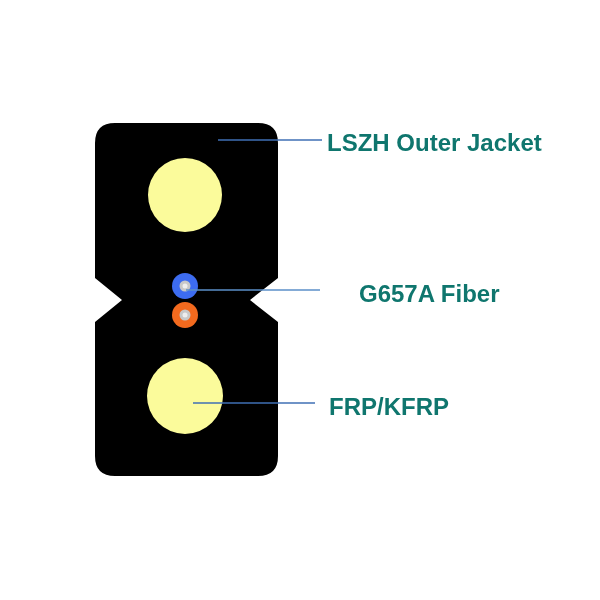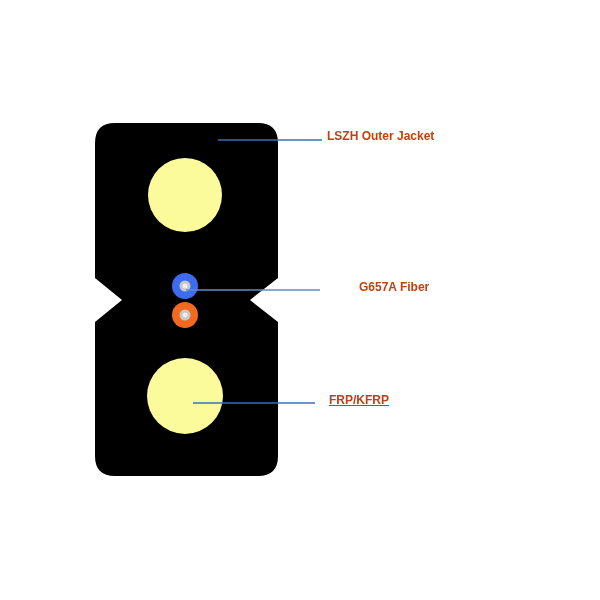--- a/index.html
+++ b/index.html
@@ -1,18 +1,18 @@
 <!DOCTYPE html>
 <html><head>
 <meta charset="utf-8">
 <style>
   html, body { margin: 0; padding: 0; background: #ffffff; }
   body { width: 600px; height: 600px; position: relative; overflow: hidden; font-family: "Liberation Sans", sans-serif; }
   #diagram { position: absolute; left: 0; top: 0; width: 600px; height: 600px; }
-  .label { position: absolute; font-weight: bold; font-size: 12px; color: #c2410c; white-space: nowrap; font-family: "Liberation Sans", sans-serif; }
+  .label { position: absolute; font-weight: bold; font-size: 24px; color: #0f766e; white-space: nowrap; font-family: "Liberation Sans", sans-serif; }
 </style>
 </head>
 <body>
 
 <svg id="diagram" viewBox="0 0 600 600" xmlns="http://www.w3.org/2000/svg">
 
   <path d="M115,123 L258,123 Q278,123 278,143 L278,278 L250,300 L278,322 L278,456 Q278,476 258,476 L115,476 Q95,476 95,456 L95,322 L122,300 L95,278 L95,143 Q95,123 115,123 Z" fill="#000000"></path>
 
   <circle cx="185" cy="195" r="37" fill="#FBFB9B"></circle>
   <circle cx="185" cy="396" r="38" fill="#FBFB9B"></circle>
@@ -25,13 +25,13 @@
   <circle cx="185" cy="315" r="5.5" fill="#C8C8C8"></circle>
   <circle cx="185" cy="315" r="2.5" fill="#EEEEEE"></circle>
 
   <line x1="218" y1="140" x2="322" y2="140" stroke="#3F6FB5" stroke-width="1.5"></line>
   <line x1="186" y1="290" x2="320" y2="290" stroke="#5B8FC9" stroke-width="1.5"></line>
   <line x1="193" y1="403" x2="315" y2="403" stroke="#3F6FB5" stroke-width="1.5"></line>
 </svg>
 
 <div class="label" style="left:327px; top:129px;">LSZH Outer Jacket</div>
 <div class="label" style="left:331px; top:280px;margin-left:28px;">G657A Fiber</div>
-<div class="label" style="left:329px; top:393px;text-decoration:underline;">FRP/KFRP</div>
+<div class="label" style="left:329px; top:393px;">FRP/KFRP</div>
 
 </body></html>

